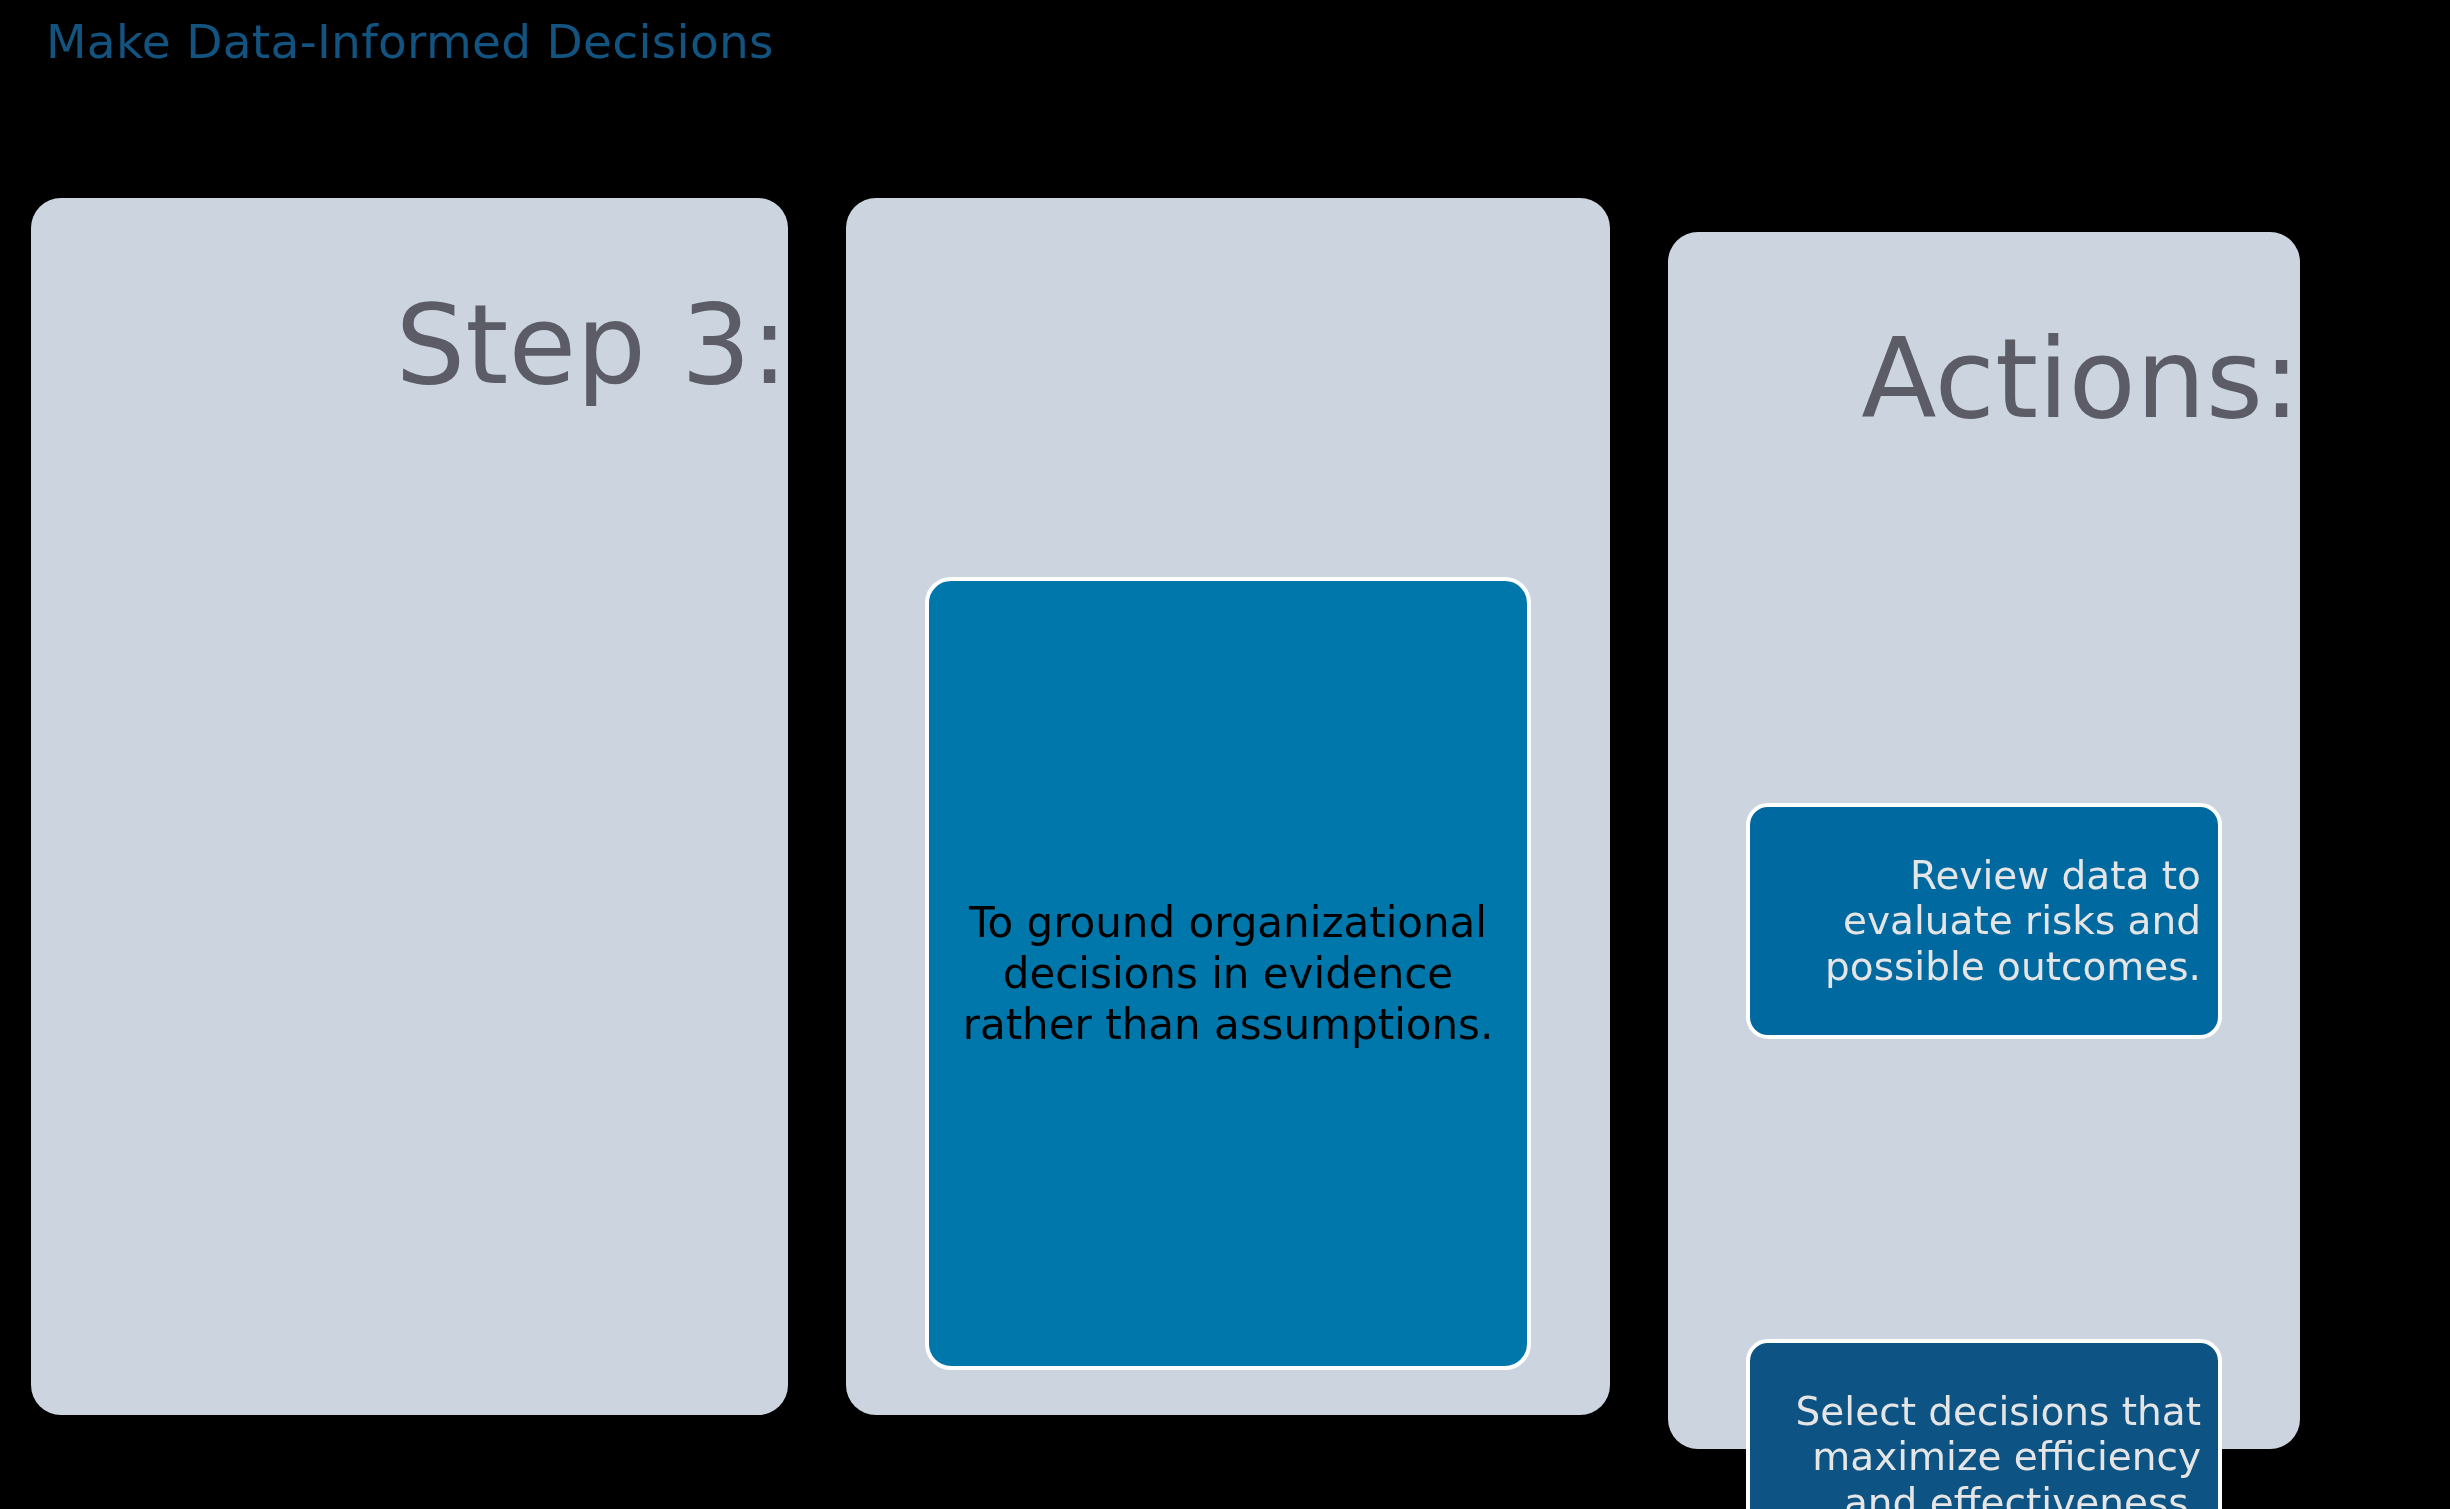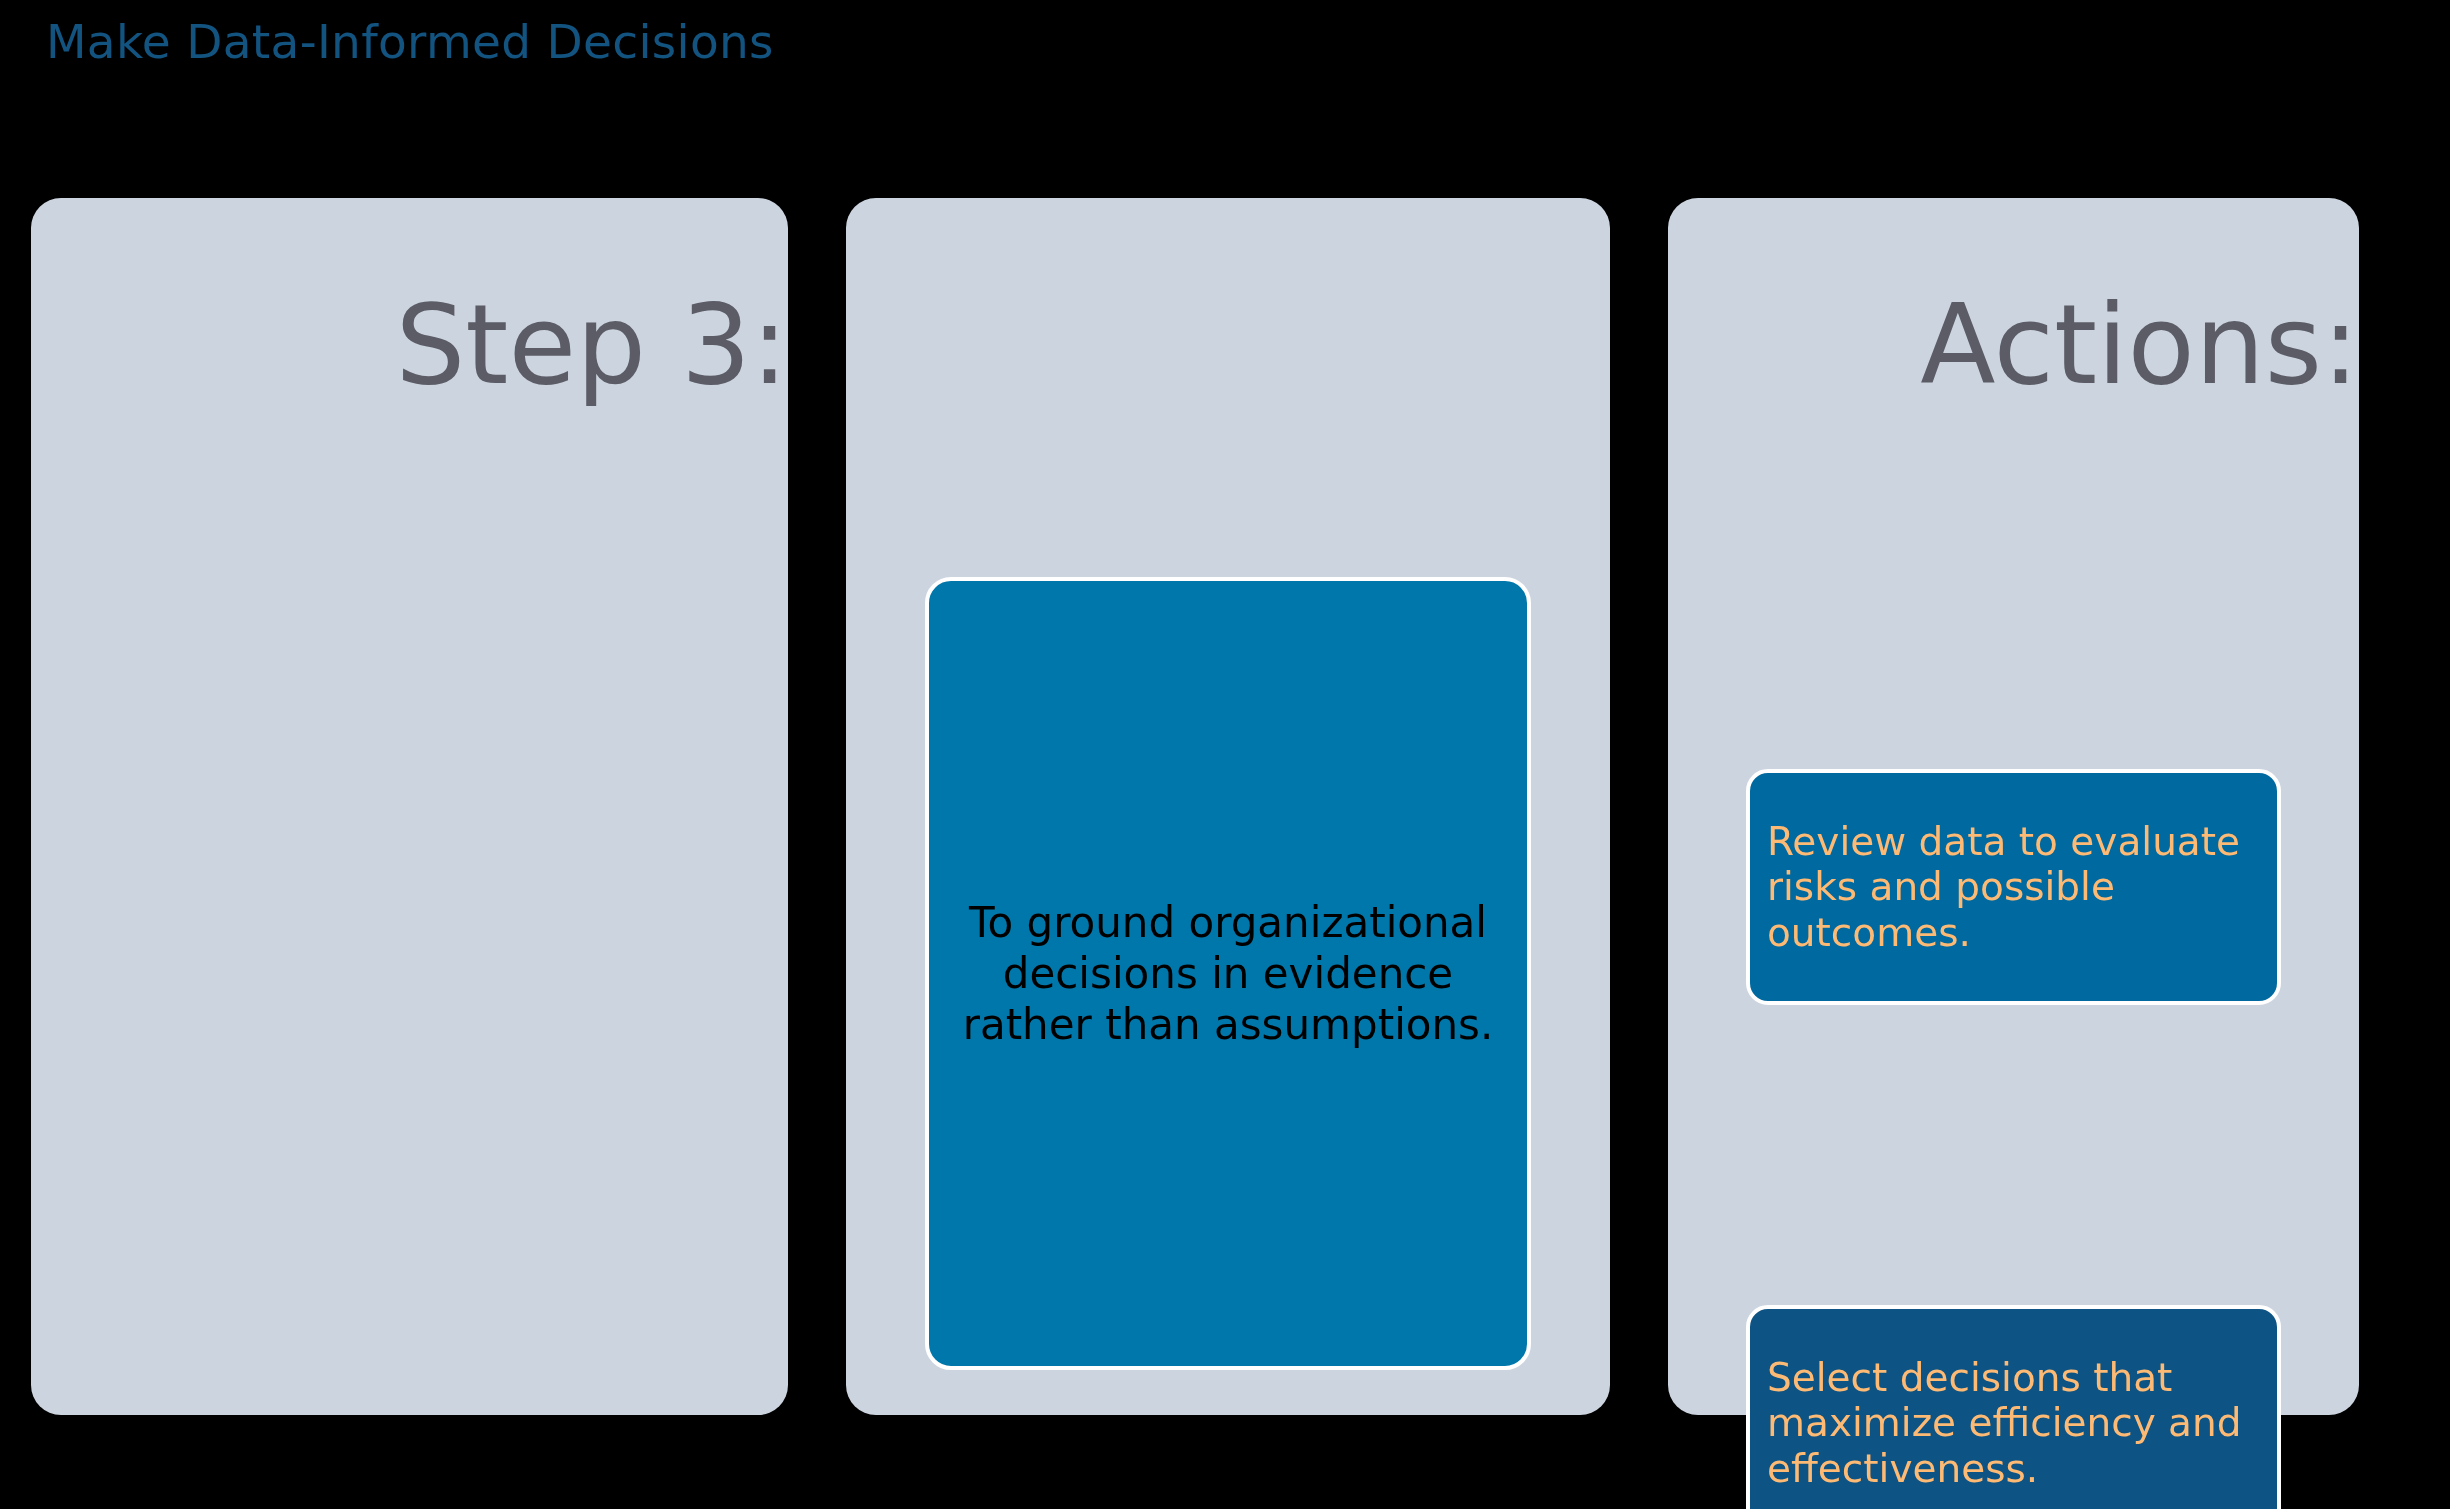--- a/index.html
+++ b/index.html
@@ -41,21 +41,21 @@
   .column-card {
     position: absolute;
     top: 198px;
     height: 1217px;
     background: #ccd5df;
     border-radius: 30px;
     box-sizing: border-box;
   }
   .column-card.col-0 { left: 31px;   width: 757px; }
   .column-card.col-1 { left: 846px; width: 764px; }
-  .column-card.col-2 { left: 1668px; width: 691px; }
+  .column-card.col-2 { left: 1668px; width: 632px; margin-top: 34px; }
 
   .column-heading {
     position: absolute;
     left: 0;
     right: 0;
     top: 89px;
     text-align: right;
     font-family: "DejaVu Sans", sans-serif;
     font-weight: 400;
     font-size: 110px;
@@ -103,22 +103,22 @@
     justify-content: center;
   }
   .action-box.ab-0 { top: 571px;  height: 236px; background: #0069a0; }
   .action-box.ab-1 { top: 839px; height: 236px; background: #0f5e92; }
   .action-box.ab-2 { top: 1107px; height: 236px; background: #0d5384; }
 
   .action-text {
     font-family: "DejaVu Sans", sans-serif;
     font-size: 39px;
     line-height: 1.16;
-    color: #fdba74;
-    text-align: left;
+    color: #e5e5e5;
+    text-align: right;
     padding: 0 17px;
     width: 100%;
     box-sizing: border-box;
   }
 </style>
 </head>
 <body>
 
 <div id="slide-title">Make Data-Informed Decisions</div>
 

